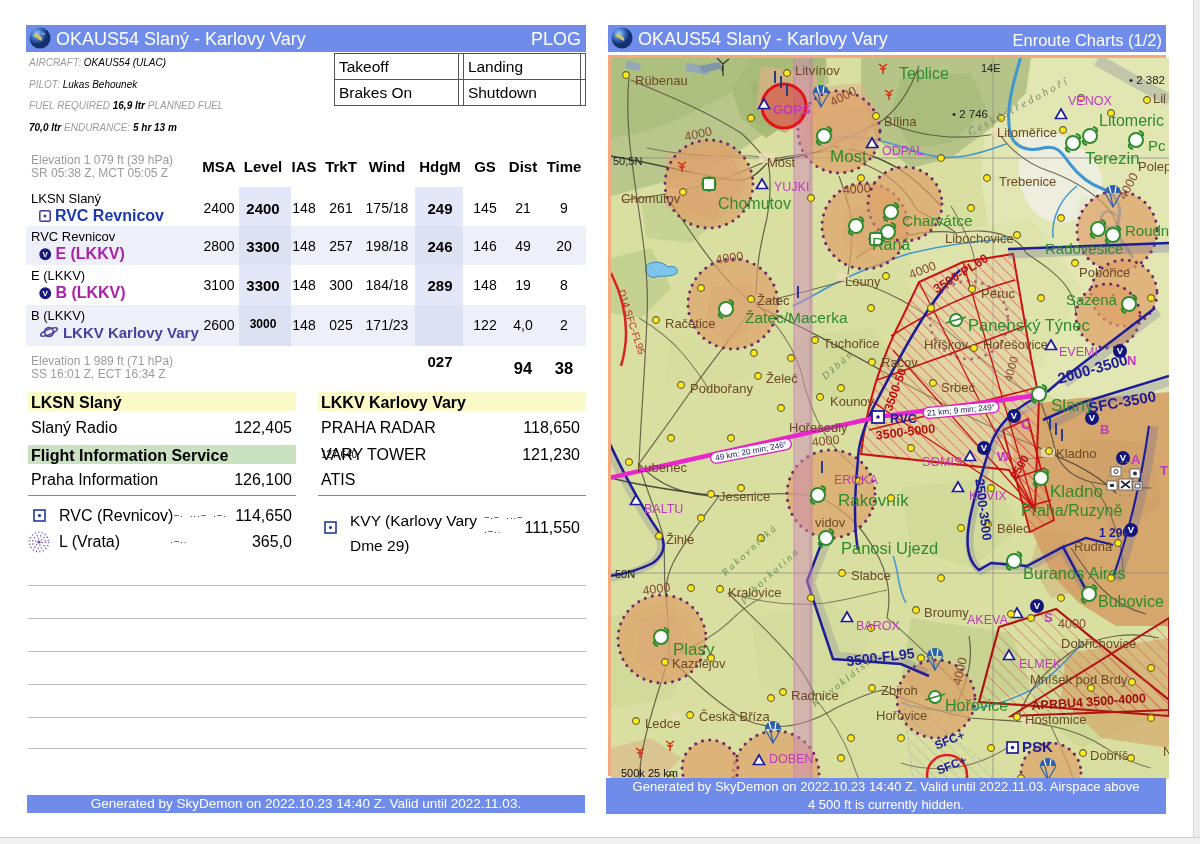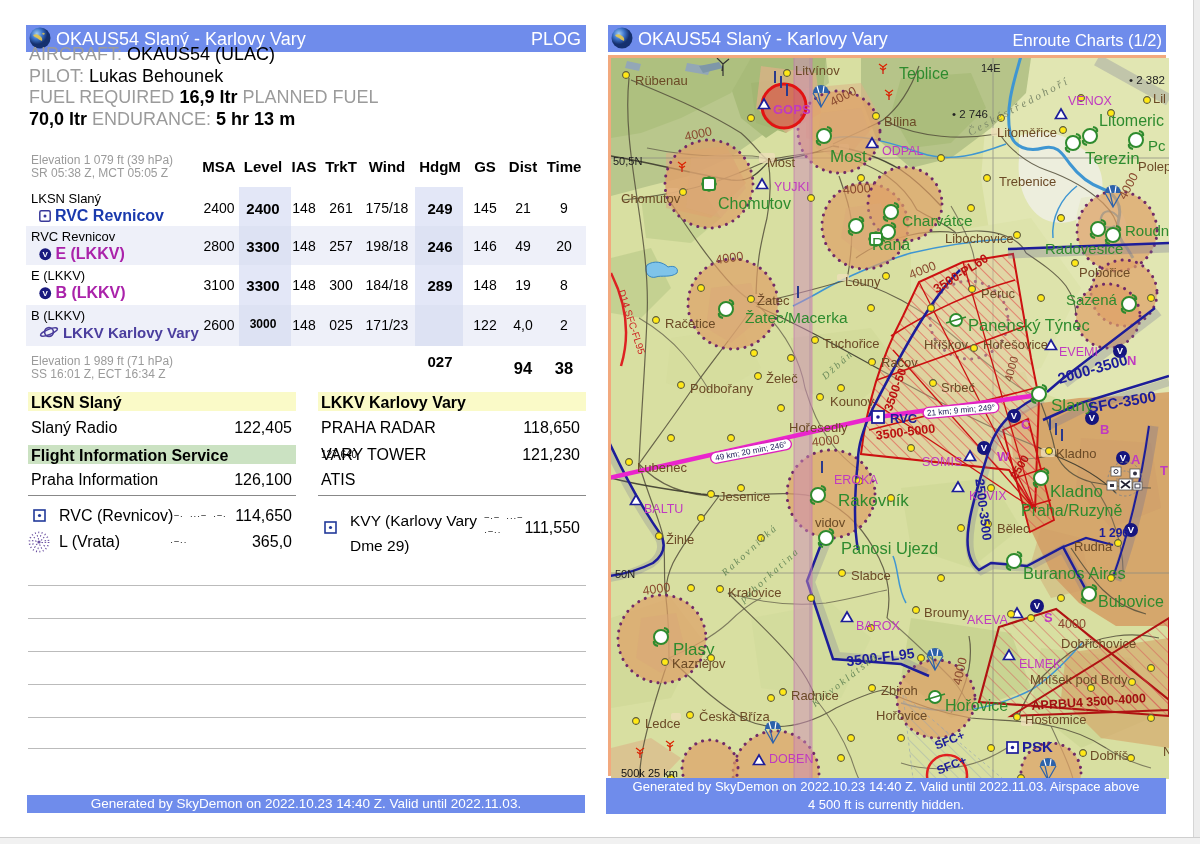--- a/index.html
+++ b/index.html
@@ -22,29 +22,41 @@
         <stop offset="100%" stop-color="#15306e"></stop>
       </radialGradient>
     </defs>
   <circle cx="11" cy="11" r="10.5" fill="url(#gl)"></circle>
   <path d="M4,8 Q8,6 11,9 Q14,11 13,14 Q10,13 8,11 Q5,10 4,8Z" fill="#e8c84a" opacity="0.9"></path>
   <path d="M13,6 Q15,5 16,7 L14,8Z" fill="#e8c84a" opacity="0.8"></path>
 </svg>
 <div class="abs" style="left:56px;top:29px;color:#fff;font-size:18px;">OKAUS54 Slaný - Karlovy Vary</div>
 <div class="abs" style="left:26px;top:29px;width:555px;color:#fff;font-size:18px;text-align:right;">PLOG</div>
 
-<div class="abs" style="left:29px;top:44px;width:330px;font-size:18px;line-height:21.5px;color:#000;white-space:nowrap;">
+<div class="abs" style="left:29px;top:52px;width:330px;font-size:10px;line-height:21.5px;color:#000;white-space:nowrap;font-style:italic;">
   <div><span class="gray">AIRCRAFT:</span> OKAUS54 (ULAC)</div>
   <div><span class="gray">PILOT:</span> Lukas Behounek</div>
   <div><span class="gray">FUEL REQUIRED</span> <b>16,9 ltr</b> <span class="gray">PLANNED FUEL</span></div>
   <div><b>70,0 ltr</b> <span class="gray">ENDURANCE:</span> <b>5 hr 13 m</b></div>
 </div>
 
 <table class="abs" style="left:334px;top:53px;width:252px;border-collapse:collapse;font-size:15.5px;white-space:nowrap;" cellspacing="0">
   <tbody>
+  <tr>
+        <td style="border:1px solid #555;height:25px;padding:0 0 0 4px;">Takeoff</td>
+        <td style="border:1px solid #555;"></td>
+        <td style="border:1px solid #555;padding:0 0 0 4px;">Landing</td>
+        <td style="border:1px solid #555;"></td>
+      </tr>
+  <tr>
+        <td style="border:1px solid #555;height:25px;padding:0 0 0 4px;">Brakes On</td>
+        <td style="border:1px solid #555;"></td>
+        <td style="border:1px solid #555;padding:0 0 0 4px;">Shutdown</td>
+        <td style="border:1px solid #555;"></td>
+      </tr>
 </tbody>
   </table>
 
 <div class="abs" style="left:239px;top:187px;width:52px;height:159px;background:#e3e7f7;"></div>
 <div class="abs" style="left:415px;top:187px;width:48px;height:159px;background:#e3e7f7;"></div>
 
 <div class="abs" style="left:26px;top:226px;width:560px;height:39px;background:#eef0f9;"></div>
 <div class="abs" style="left:26px;top:305px;width:560px;height:41px;background:#eef0f9;"></div>
 <div class="abs" style="left:239px;top:226px;width:52px;height:39px;background:#dde2f3;"></div>
 <div class="abs" style="left:415px;top:226px;width:48px;height:39px;background:#dde2f3;"></div>

